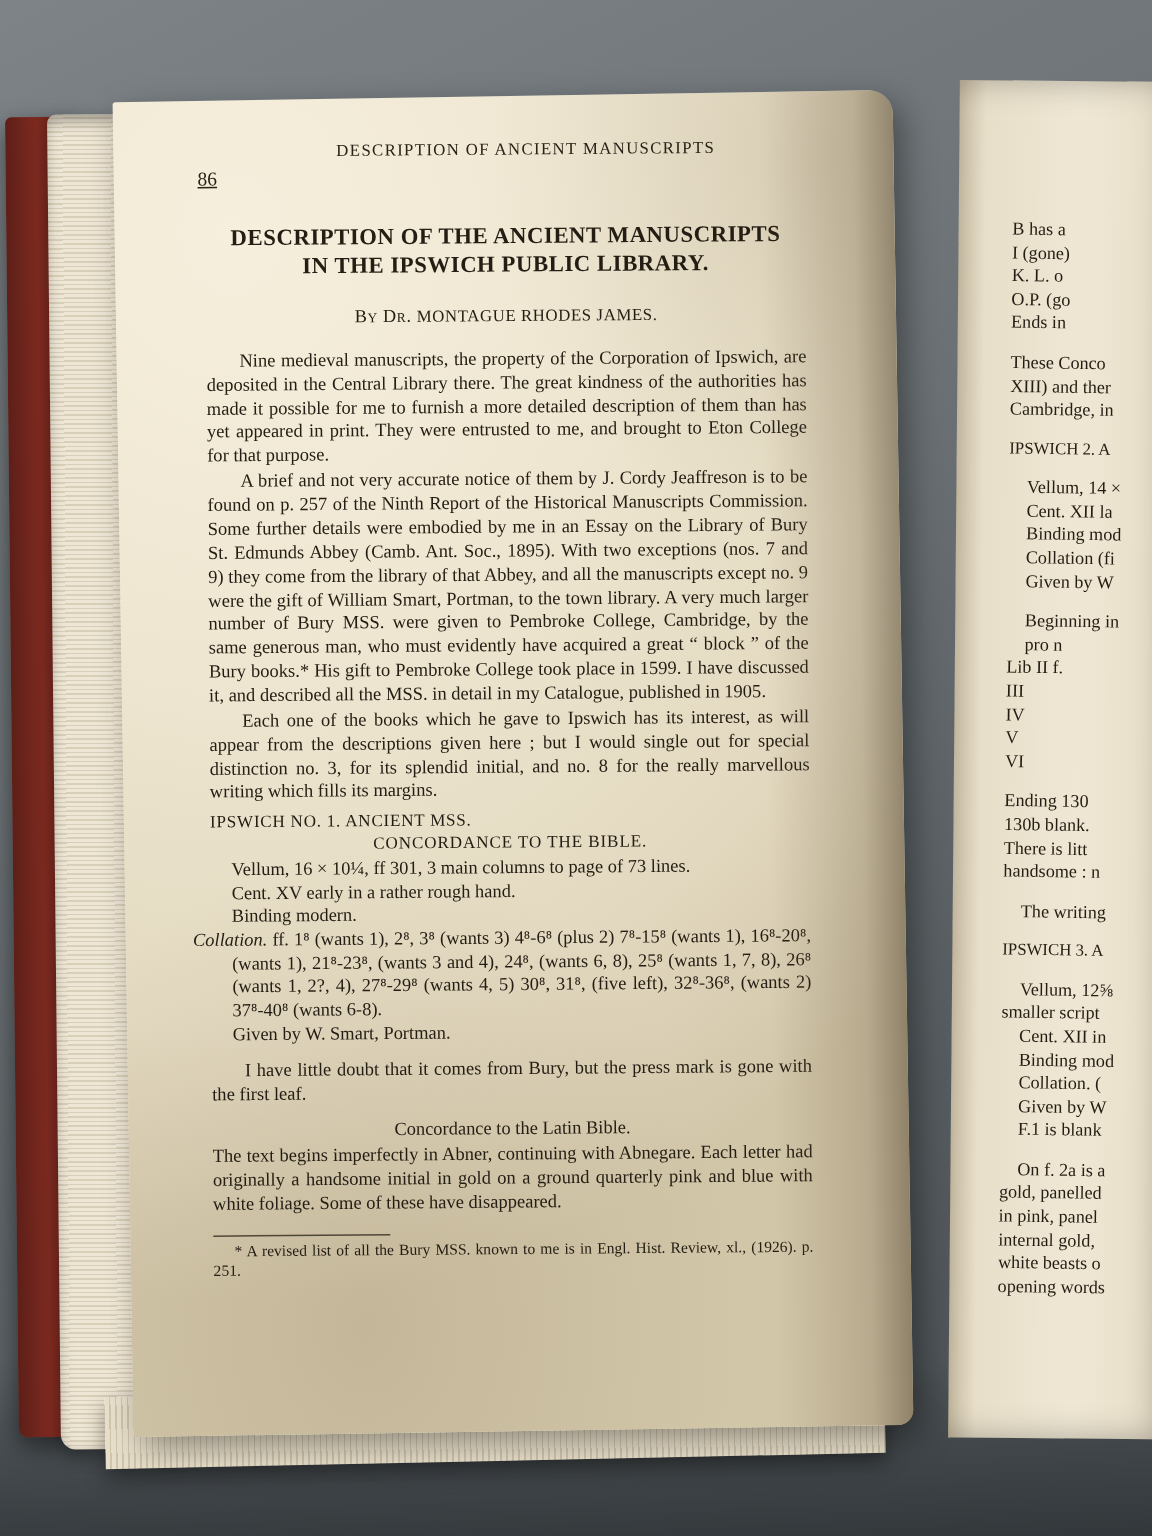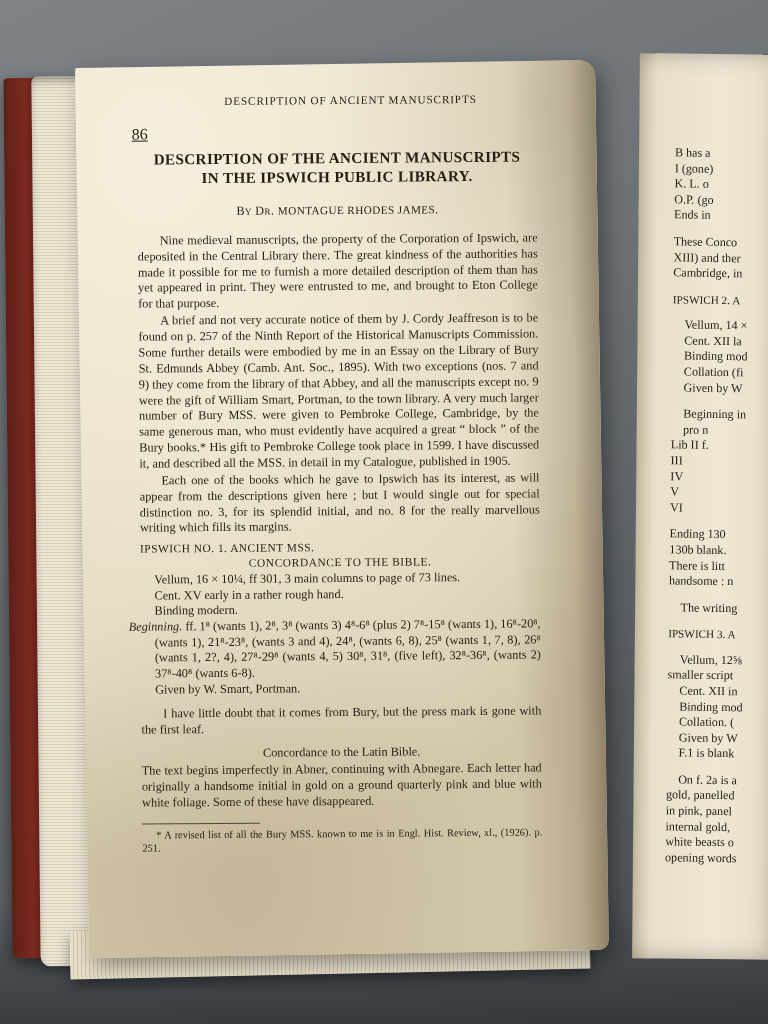--- a/index.html
+++ b/index.html
@@ -142,22 +142,22 @@
     font-size: 11.2px;
     letter-spacing: 0.9px;
     font-variant: small-caps;
     text-transform: uppercase;
     margin: 0 0 2px 28px;
     color: #2a2217;
   }
   .folio {
     position: absolute;
     left: -5px;
-    top: 30px;
-    font-size: 16px;
+    top: 16px;
+    font-size: 13px;
     color: #2a2217;
     text-decoration: underline;
   }
 
   .title {
     text-align: center;
     font-size: 15.2px;
     line-height: 1.28;
     letter-spacing: 0.35px;
     margin: 42px 0 0 0;
@@ -343,21 +343,21 @@
 
       <p class="heading-sc">Ipswich No. 1.   Ancient MSS.</p>
 
       <p class="centered-sc">Concordance to the Bible.</p>
 
       <p class="plain indent-1">Vellum, 16 × 10¼, ff 301, 3 main columns to page of 73 lines.</p>
       <p class="plain indent-1">Cent. XV early in a rather rough hand.</p>
       <p class="plain indent-1">Binding modern.</p>
 
       <p class="hang indent-1">
-        <i>Beginning.</i>
+        <i>Collation.</i>
         <span>ff. 1⁸ (wants 1), 2⁸, 3⁸ (wants 3) 4⁸-6⁸ (plus 2) 7⁸-15⁸ (wants 1), 16⁸-20⁸, (wants 1), 21⁸-23⁸, (wants 3 and 4), 24⁸, (wants 6, 8), 25⁸ (wants 1, 7, 8), 26⁸ (wants 1, 2?, 4), 27⁸-29⁸ (wants 4, 5)  30⁸, 31⁸, (five left), 32⁸-36⁸, (wants 2) 37⁸-40⁸ (wants 6-8).</span>
       </p>
 
       <p class="plain indent-1">Given by W. Smart, Portman.</p>
 
       <p class="body gap">I have little doubt that it comes from Bury, but the press mark is gone with the first leaf.</p>
 
       <p class="centered-rom">Concordance to the Latin Bible.</p>
 
       <p class="body noindent">The text begins imperfectly in Abner, continuing with Abnegare. Each letter had originally a handsome initial in gold on a ground quarterly pink and blue with white foliage. Some of these have disappeared.</p>

